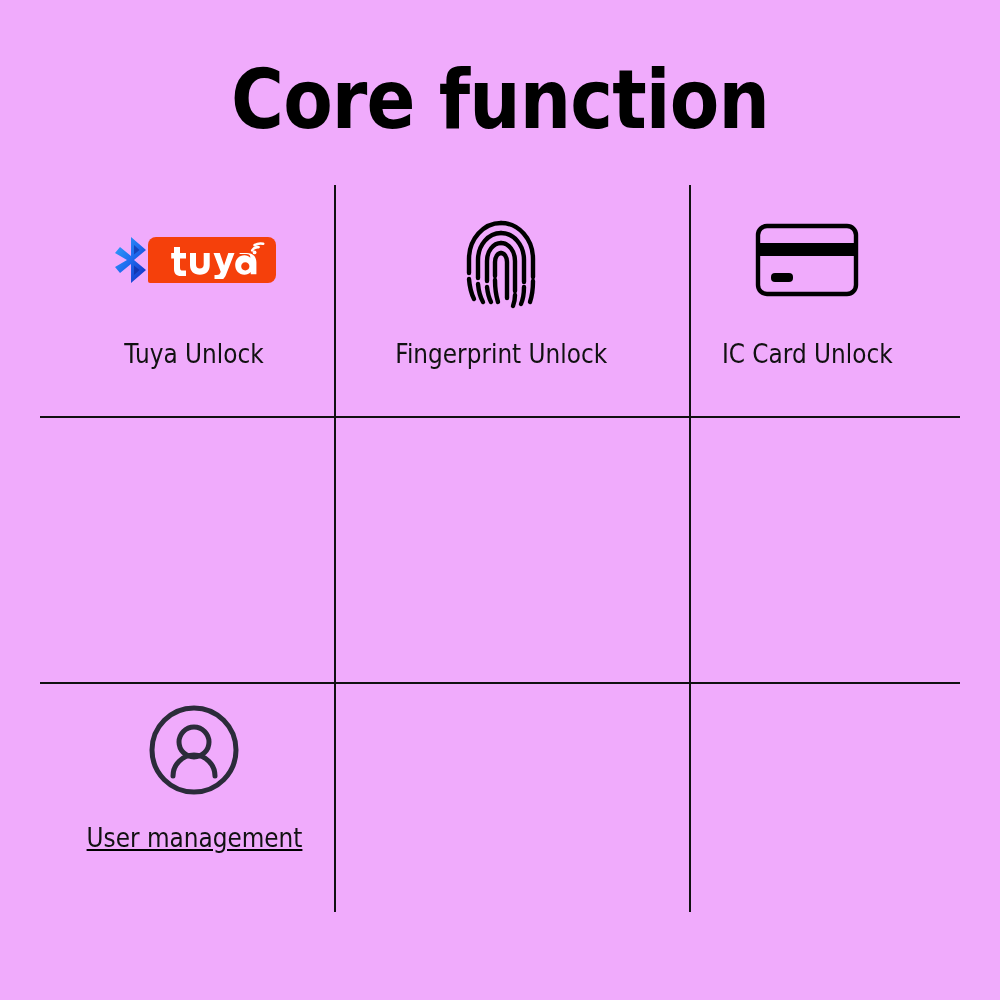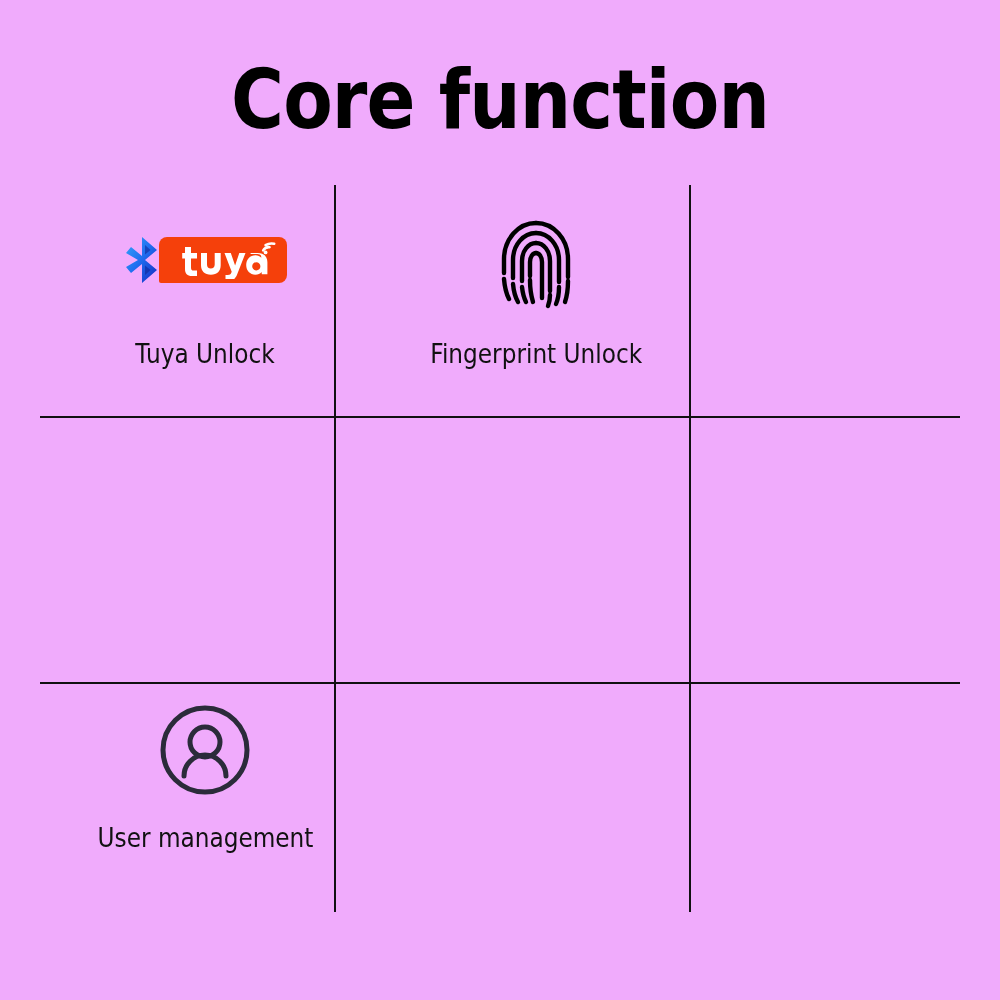--- a/index.html
+++ b/index.html
@@ -42,29 +42,28 @@
   .grid {
     position: absolute;
     left: 40px;
     top: 185px;
     width: 920px;
     height: 725px;
   }
 
   .grid-row {
     position: absolute;
-    left: 12px;
+    left: 1px;
     width: 920px;
     height: 242px;
     display: flex;
-    gap: 24px;
   }
   .row-1 { top: 0px; }
   .row-2 { top: 242px; }
-  .row-3 { top: 484px; }
+  .row-3 { top: 484px; text-decoration: underline; }
 
   .cell {
     position: relative;
     width: 306.6px;
     height: 242px;
     display: flex;
     flex-direction: column;
     align-items: center;
     justify-content: flex-start;
   }
@@ -215,20 +214,30 @@
               <path d="M40 71 q0 12 3 22"></path>
               <path d="M78 72 q0 12 -3 21"></path>
               <path d="M69 78 q0 10 -3 17"></path>
               <path d="M60 86 q0 6 -2 11"></path>
             </g>
           </svg>
         </div>
         <div class="cell-label">Fingerprint Unlock</div>
       </div>
 
+      <div class="cell">
+        <div class="icon-wrap">
+          <svg width="104" height="74" viewBox="0 0 104 74">
+            <rect x="3" y="3" width="98" height="68" rx="9" ry="9" fill="none" stroke="#000000" stroke-width="4.4"></rect>
+            <rect x="5" y="20" width="94" height="13" fill="#000000"></rect>
+            <rect x="16" y="50" width="22" height="9" rx="4" ry="4" fill="#000000"></rect>
+          </svg>
+        </div>
+        <div class="cell-label">IC Card Unlock</div>
+      </div>
     </div>
 
     <div class="grid-row row-2">
 
 
 
     </div>
 
     <div class="grid-row row-3">
 

